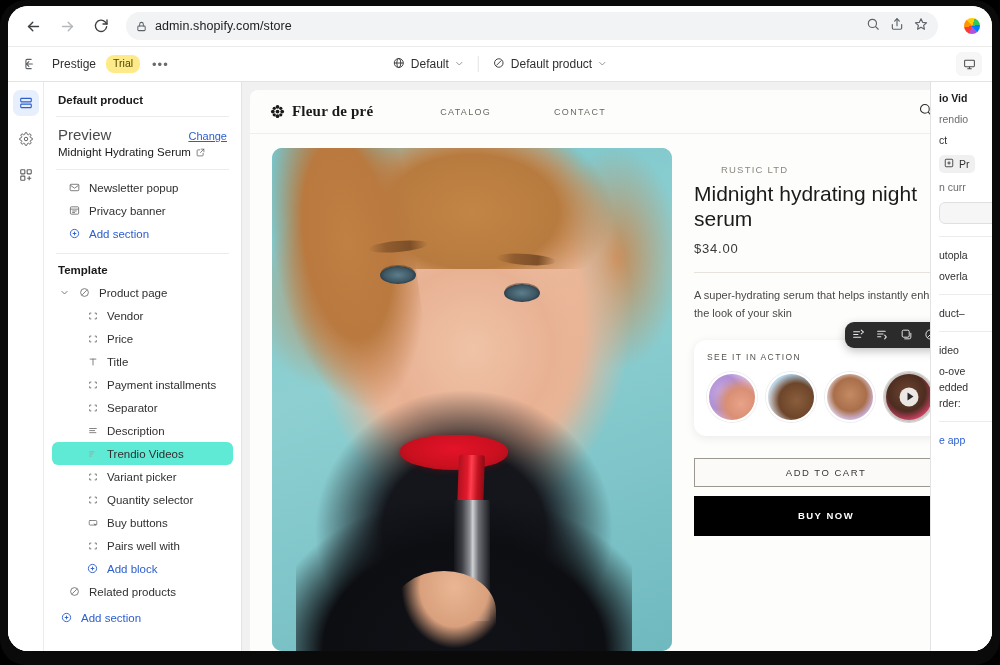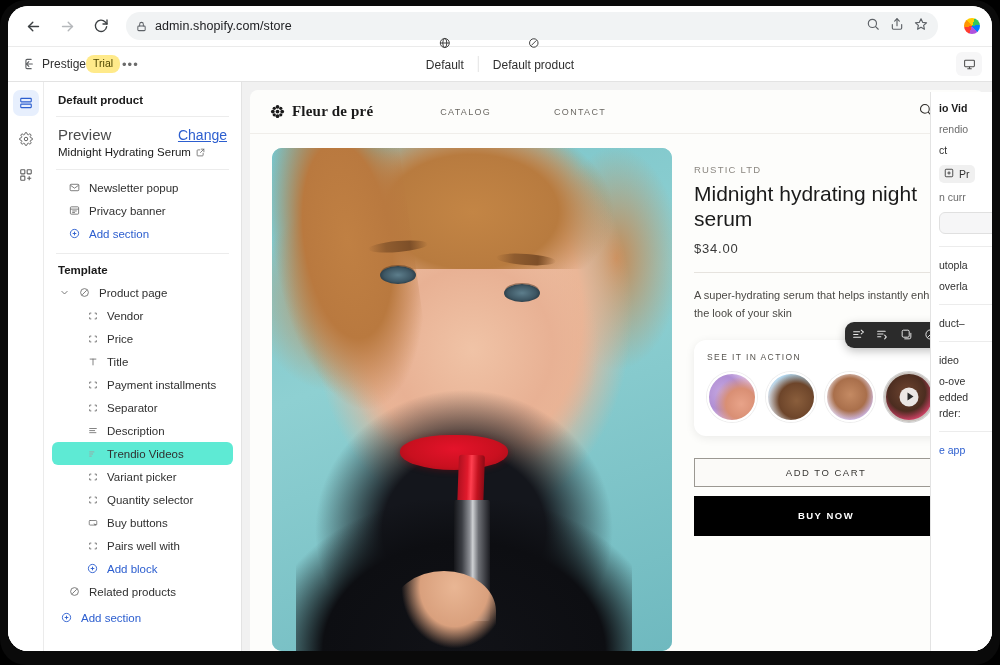--- a/index.html
+++ b/index.html
@@ -80,21 +80,21 @@
   .editor-bar {
     height: 36px;
     background: #ffffff;
     border-top: 1px solid #ebebeb;
     border-bottom: 1px solid #e3e3e3;
     display: flex;
     align-items: center;
     padding: 0 10px;
     position: relative;
   }
-  .eb-left { display: flex; align-items: center; }
+  .eb-left { display: flex; align-items: center; gap: 10px; }
   .icon-btn {
     width: 24px; height: 24px;
     display: flex; align-items: center; justify-content: center;
     border-radius: 6px;
     color: #5c5f62;
     flex: none;
   }
   .shop-name { font-size: 12px; color: #303030; }
   .trial-badge {
     background: #ffea8a;
@@ -108,21 +108,20 @@
   .eb-center {
     position: absolute;
     left: 50%; transform: translateX(-50%);
     display: flex; align-items: center; gap: 0;
   }
   .selector {
     display: flex; align-items: center; gap: 6px;
     font-size: 12px; color: #303030;
     padding: 3px 8px;
     border-radius: 6px;
-    flex-direction: column;
   }
   .selector .chev { color: #8a8a8a; }
   .eb-sep { width: 1px; height: 16px; background: #e3e3e3; margin: 0 6px; }
   .eb-right { margin-left: auto; display: flex; align-items: center; }
   .device-btn {
     width: 26px; height: 24px;
     display: flex; align-items: center; justify-content: center;
     border-radius: 6px;
     background: #f6f6f7;
     color: #4a4a4a;
@@ -164,21 +163,21 @@
     font-size: 11.5px;
     font-weight: bold;
     color: #1a1a1a;
   }
   .sb-div { height: 1px; background: #ececec; margin: 0 12px; }
   .sb-preview { padding: 9px 14px 11px; }
   .sb-preview-row {
     display: flex; justify-content: space-between; align-items: baseline;
   }
   .sb-preview-label { font-size: 15px; color: #4a4a4a; }
-  .sb-change { font-size: 14px; color: #2c5ecf; text-decoration: underline; }
+  .sb-change { font-size: 11px; color: #2c5ecf; text-decoration: underline; }
   .sb-preview-value {
     font-size: 11.5px; color: #1a1a1a;
     margin-top: 3px;
     display: flex; align-items: center; gap: 5px;
   }
   .ext-link-ic { color: #6b6b6b; display: inline-flex; }
 
   .sb-list { padding: 6px 8px 8px; }
   .sb-row {
     display: flex; align-items: center; gap: 8px;
@@ -317,21 +316,21 @@
   .ph-finger {
     position: absolute; left: 30%; bottom: 0; width: 26%; height: 16%;
     background: radial-gradient(ellipse 60% 90% at 60% 20%, #e9b694 0%, #d9a07d 55%, rgba(217,160,125,0) 85%);
     border-radius: 50% 50% 0 0;
   }
 
   
   .pinfo { flex: 1 1 auto; padding-top: 16px; padding-right: 4px; min-width: 0; }
   .vendor {
     font-size: 9.5px; letter-spacing: 1.2px;
-    color: #8b8781; margin-bottom: 7px;
+    color: #8b8781; margin-bottom: 7px; margin-left: 27px;
   }
   .ptitle {
     font-size: 21px; line-height: 1.18; color: #1b1b1b;
     font-weight: normal; margin-bottom: 9px;
   }
   .pprice { font-size: 13px; color: #3a3a3a; letter-spacing: .8px; }
   .p-div { height: 1px; background: #e6e3de; margin: 16px 0 13px; }
   .pdesc { font-size: 11px; line-height: 1.65; color: #4b4945; }
 
   
@@ -419,21 +418,21 @@
     margin-top: 9px;
     background: #000000;
     display: flex; align-items: center; justify-content: center;
     font-size: 9.5px; letter-spacing: 1.5px; color: #ffffff;
     font-weight: bold;
   }
 
   
   .right-panel {
     position: absolute;
-    top: 10px; right: 0; bottom: 0;
+    top: 0; right: 0; bottom: 0;
     width: 62px;
     background: #ffffff;
     border-left: 1px solid #e3e3e3;
     overflow: hidden;
     font-size: 10.5px;
     color: #303030;
     padding: 10px 0 0 8px;
   }
   .rp-line { white-space: nowrap; margin-bottom: 9px; }
   .rp-line.bold { font-weight: bold; color: #1a1a1a; }

